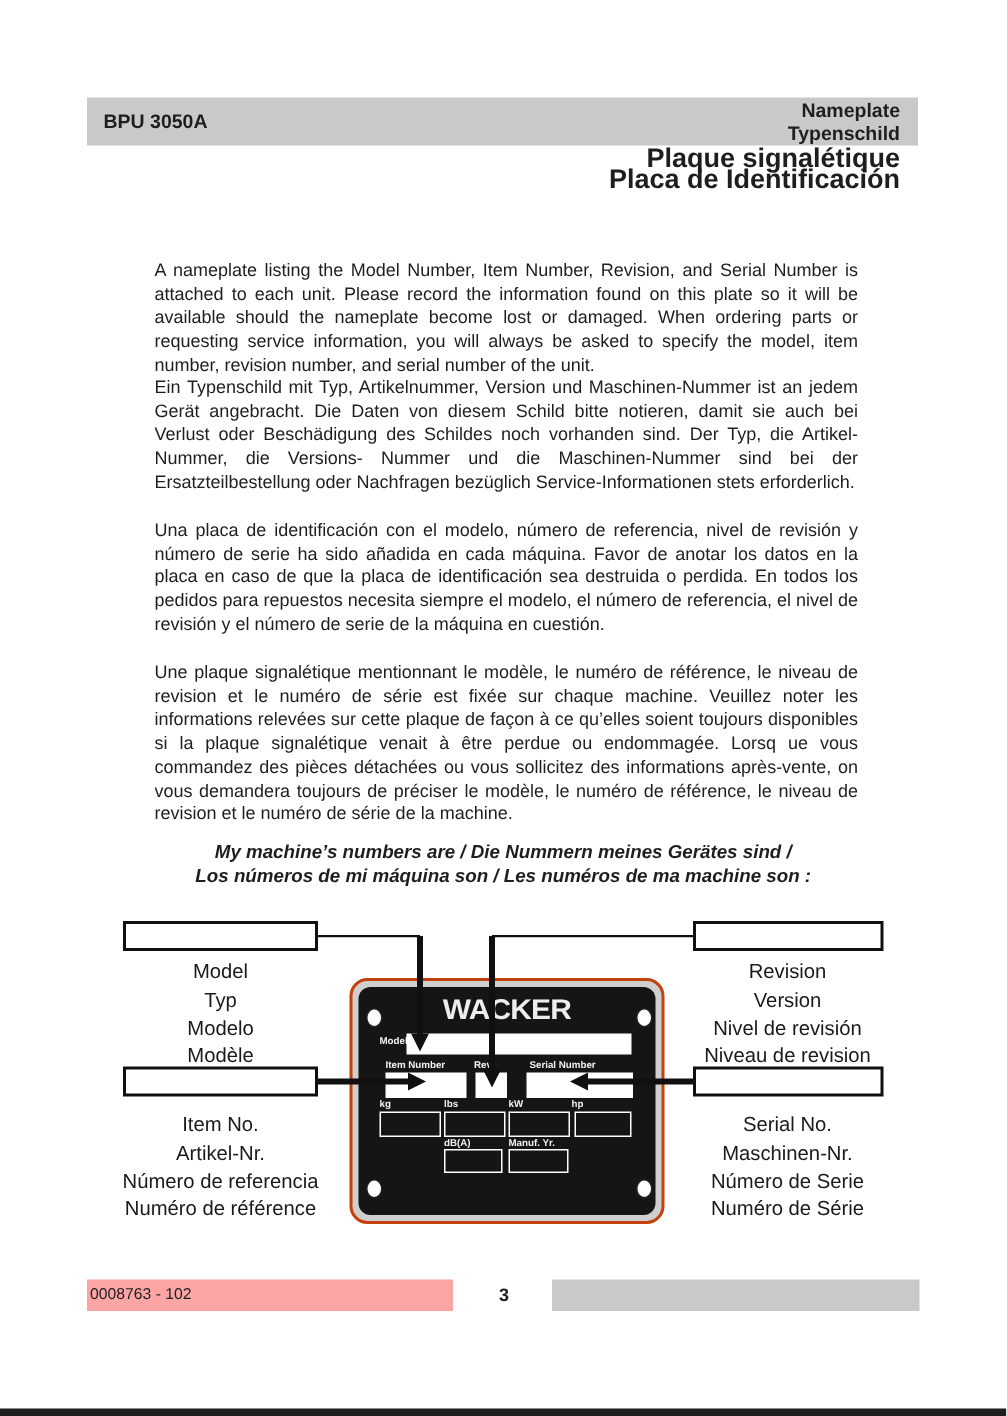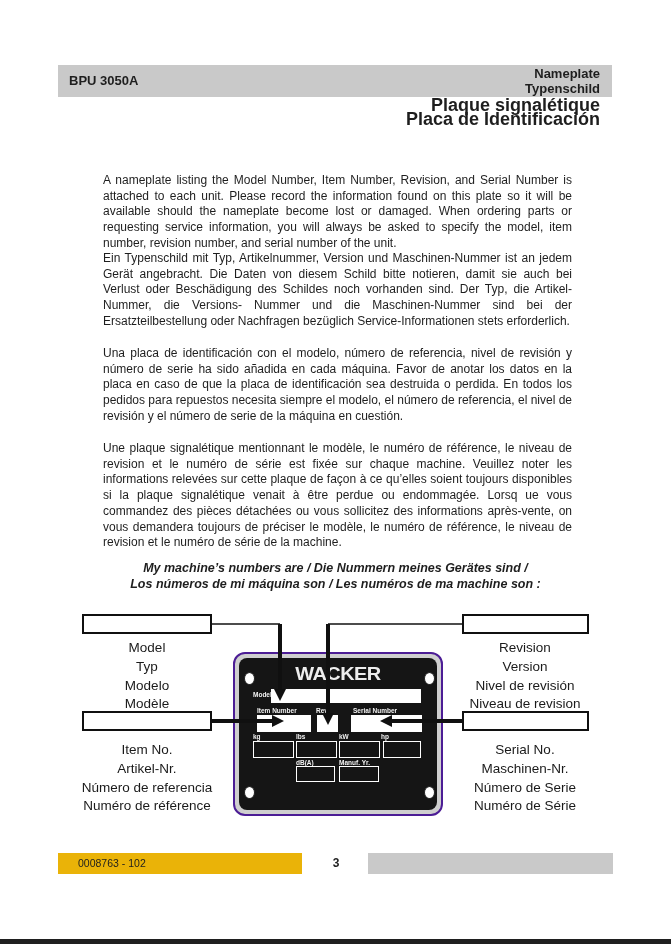--- a/index.html
+++ b/index.html
@@ -53,21 +53,21 @@
     position:absolute;text-align:center;font-size:13.5px;line-height:18.8px;color:#1a1a1a;
   }
   .label-stack span{display:block;}
   .stack-model   {left:62px; top:639px;width:170px;}
   .stack-revision{left:440px;top:639px;width:170px;}
   .stack-item    {left:47px; top:741px;width:200px;}
   .stack-serial  {left:425px;top:741px;width:200px;}
   
   .plate-outer{
     position:absolute;left:233px;top:652px;width:210px;height:164px;
-    background:#cfcfcf;border:2px solid #4c1d95;border-radius:12px;box-sizing:border-box;
+    background:#cfcfcf;border:2px solid #c2410c;border-radius:12px;box-sizing:border-box;
   }
   .plate-inner{
     position:absolute;left:4px;top:4px;width:198px;height:152px;
     background:#151515;border-radius:8px;
   }
   .screw{
     position:absolute;width:11px;height:13px;background:#ffffff;
     border:1.5px solid #222222;border-radius:50%;box-sizing:border-box;
   }
   .screw-tl{left:5px;  top:14px;}
@@ -102,22 +102,22 @@
   .pf-kg    {left:14px;top:83px;width:41px;height:17px;}
   .pf-lbs   {left:57px;top:83px;width:41px;height:17px;}
   .pf-kw    {left:100px;top:83px;width:41px;height:17px;}
   .pf-hp    {left:144px;top:83px;width:38px;height:17px;}
   .pf-dba   {left:57px;top:108px;width:39px;height:16px;}
   .pf-yr    {left:100px;top:108px;width:40px;height:16px;}
   
   .arrow-overlay{position:absolute;left:0;top:0;width:671px;height:944px;pointer-events:none;}
   
   .footer-left-bar{
-    position:absolute;left:58px;top:853px;width:244px;height:21px;background:#eab308;
-    font-size:10.5px;line-height:21px;padding-left:20px;box-sizing:border-box;
+    position:absolute;left:58px;top:853px;width:244px;height:21px;background:#fca5a5;
+    font-size:10.5px;line-height:21px;padding-left:2px;box-sizing:border-box;
   }
   .page-number{
     position:absolute;left:320px;top:853px;width:32px;height:21px;
     text-align:center;font-size:12px;font-weight:bold;line-height:21px;
   }
   .footer-right-bar{
     position:absolute;left:368px;top:853px;width:245px;height:21px;background:#c9c9c9;
   }
   .bottom-edge{
     position:absolute;left:0;top:939px;width:671px;height:5px;background:#1f1f1f;

